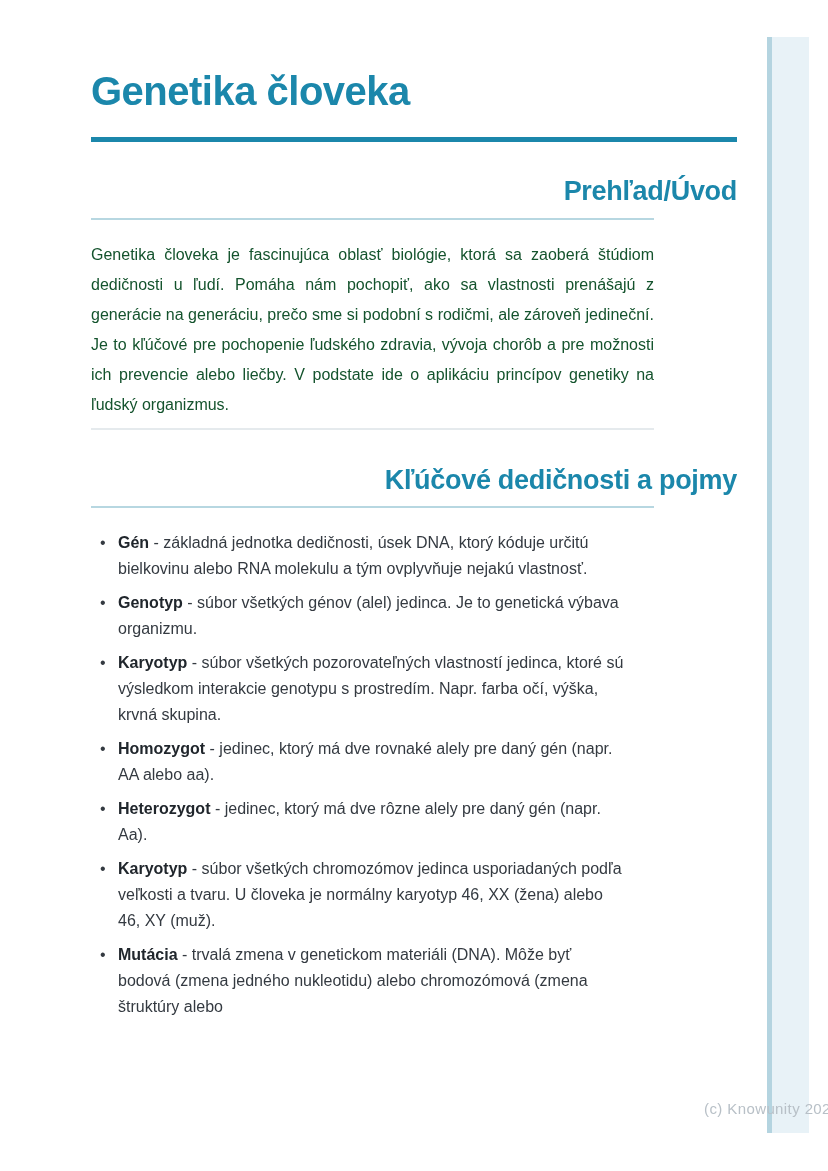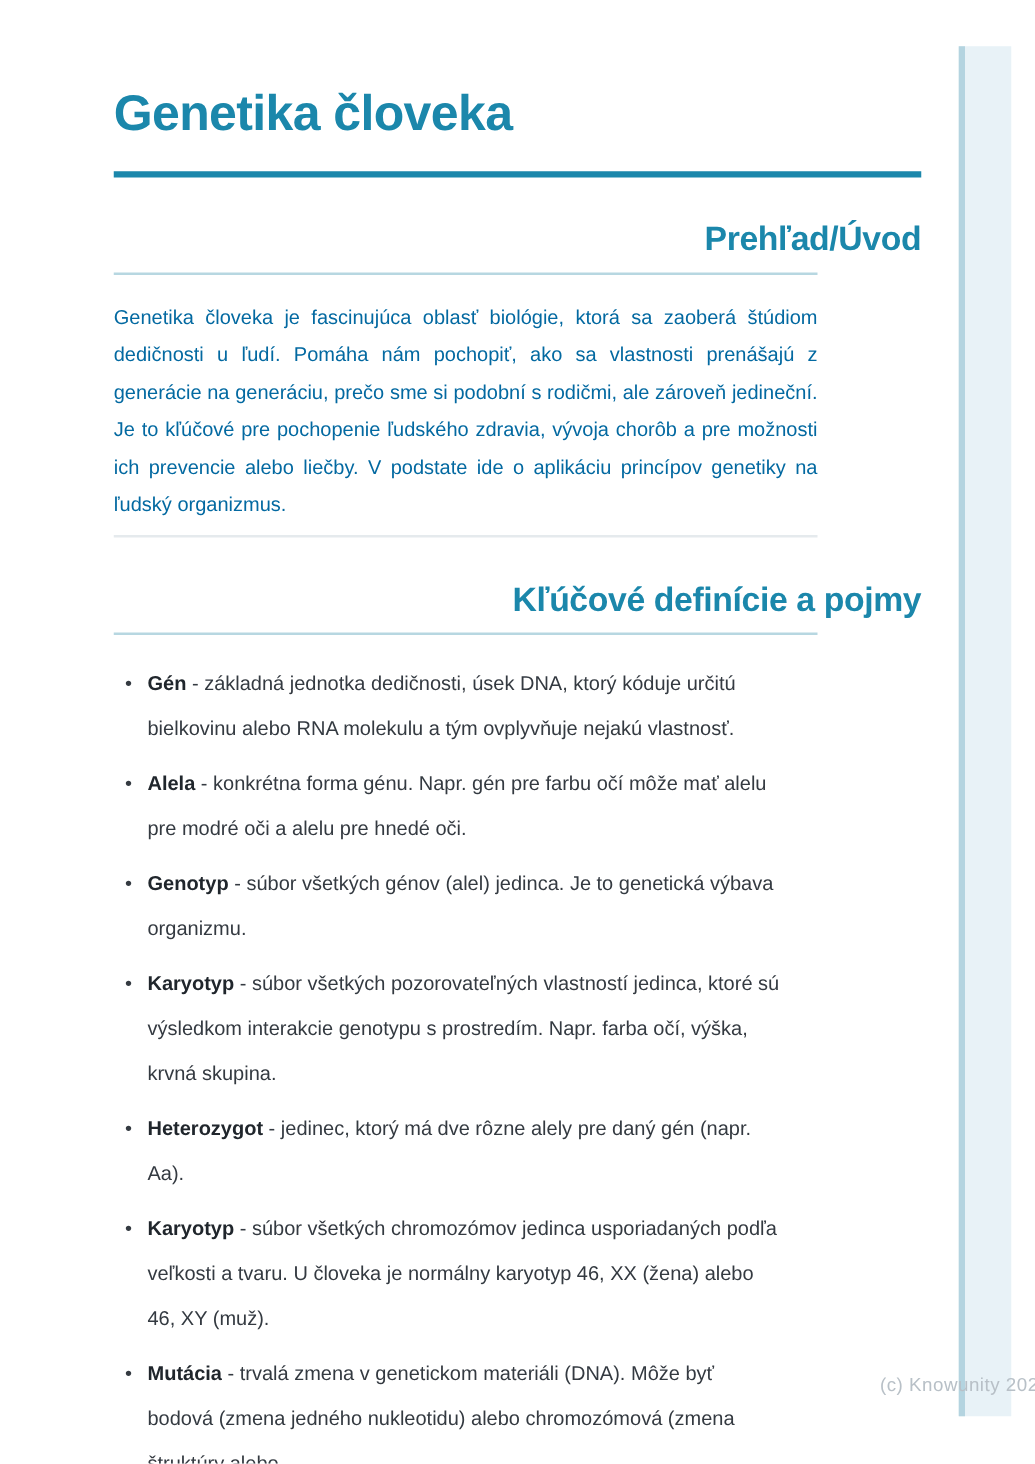--- a/index.html
+++ b/index.html
@@ -56,42 +56,42 @@
     height: 2px;
     background: #b7d7e1;
     margin-top: 11px;
   }
   .underline-defs { margin-top: 10px; }
   .intro-paragraph {
     width: 563px;
     margin: 20px 0 0 0;
     font-size: 16px;
     line-height: 30px;
-    color: #0369a1;
+    color: #14532d;
     text-align: justify;
   }
   .section-divider {
     width: 563px;
     height: 2px;
     background: #e5eaed;
     margin-top: 8px;
   }
   .defs-list {
     margin: 22px 0 0 0;
     padding: 0;
     list-style: none;
     width: 536px;
     padding-left: 0;
   }
   .defs-list li {
     position: relative;
     padding-left: 27px;
     margin-bottom: 8px;
     font-size: 16px;
-    line-height: 36px;
+    line-height: 26px;
     color: #343a41;
   }
   .defs-list li::before {
     content: "\2022";
     position: absolute;
     left: 9px;
     top: 0;
     color: #343a41;
   }
   .term {
@@ -120,28 +120,28 @@
     <h1 class="doc-title">Genetika človeka</h1>
     <div class="title-rule"></div>
 
     <h2 class="section-heading heading-intro">Prehľad/Úvod</h2>
     <div class="heading-underline"></div>
 
     <p class="intro-paragraph">Genetika človeka je fascinujúca oblasť biológie, ktorá sa zaoberá štúdiom dedičnosti u ľudí. Pomáha nám pochopiť, ako sa vlastnosti prenášajú z generácie na generáciu, prečo sme si podobní s rodičmi, ale zároveň jedineční. Je to kľúčové pre pochopenie ľudského zdravia, vývoja chorôb a pre možnosti ich prevencie alebo liečby. V podstate ide o aplikáciu princípov genetiky na ľudský organizmus.</p>
 
     <div class="section-divider"></div>
 
-    <h2 class="section-heading heading-defs">Kľúčové definície a pojmy</h2>
+    <h2 class="section-heading heading-defs">Kľúčové dedičnosti a pojmy</h2>
     <div class="heading-underline underline-defs"></div>
 
     <ul class="defs-list">
       <li><span class="term">Gén</span><span> - </span><span>základná jednotka dedičnosti, úsek DNA, ktorý kóduje určitú bielkovinu alebo RNA molekulu a tým ovplyvňuje nejakú vlastnosť.</span></li>
-      <li><span class="term">Alela</span><span> - </span><span>konkrétna forma génu. Napr. gén pre farbu očí môže mať alelu pre modré oči a alelu pre hnedé oči.</span></li>
       <li><span class="term">Genotyp</span><span> - </span><span>súbor všetkých génov (alel) jedinca. Je to genetická výbava organizmu.</span></li>
       <li><span class="term">Karyotyp</span><span> - </span><span>súbor všetkých pozorovateľných vlastností jedinca, ktoré sú výsledkom interakcie genotypu s prostredím. Napr. farba očí, výška, krvná skupina.</span></li>
+      <li><span class="term">Homozygot</span><span> - </span><span>jedinec, ktorý má dve rovnaké alely pre daný gén (napr. AA alebo aa).</span></li>
       <li><span class="term">Heterozygot</span><span> - </span><span>jedinec, ktorý má dve rôzne alely pre daný gén (napr. Aa).</span></li>
       <li><span class="term">Karyotyp</span><span> - </span><span>súbor všetkých chromozómov jedinca usporiadaných podľa veľkosti a tvaru. U človeka je normálny karyotyp 46, XX (žena) alebo 46, XY (muž).</span></li>
       <li><span class="term">Mutácia</span><span> - </span><span>trvalá zmena v genetickom materiáli (DNA). Môže byť bodová (zmena jedného nukleotidu) alebo chromozómová (zmena štruktúry alebo</span></li>
     </ul>
 
   </div>
 
   <div class="watermark">(c) Knowunity 2025</div>
 
 </div>

